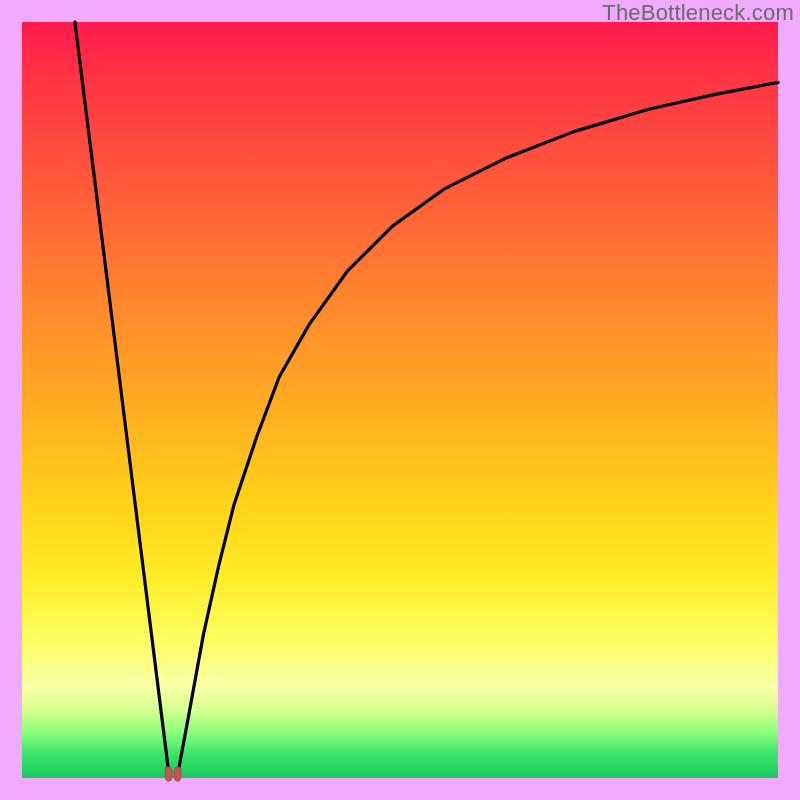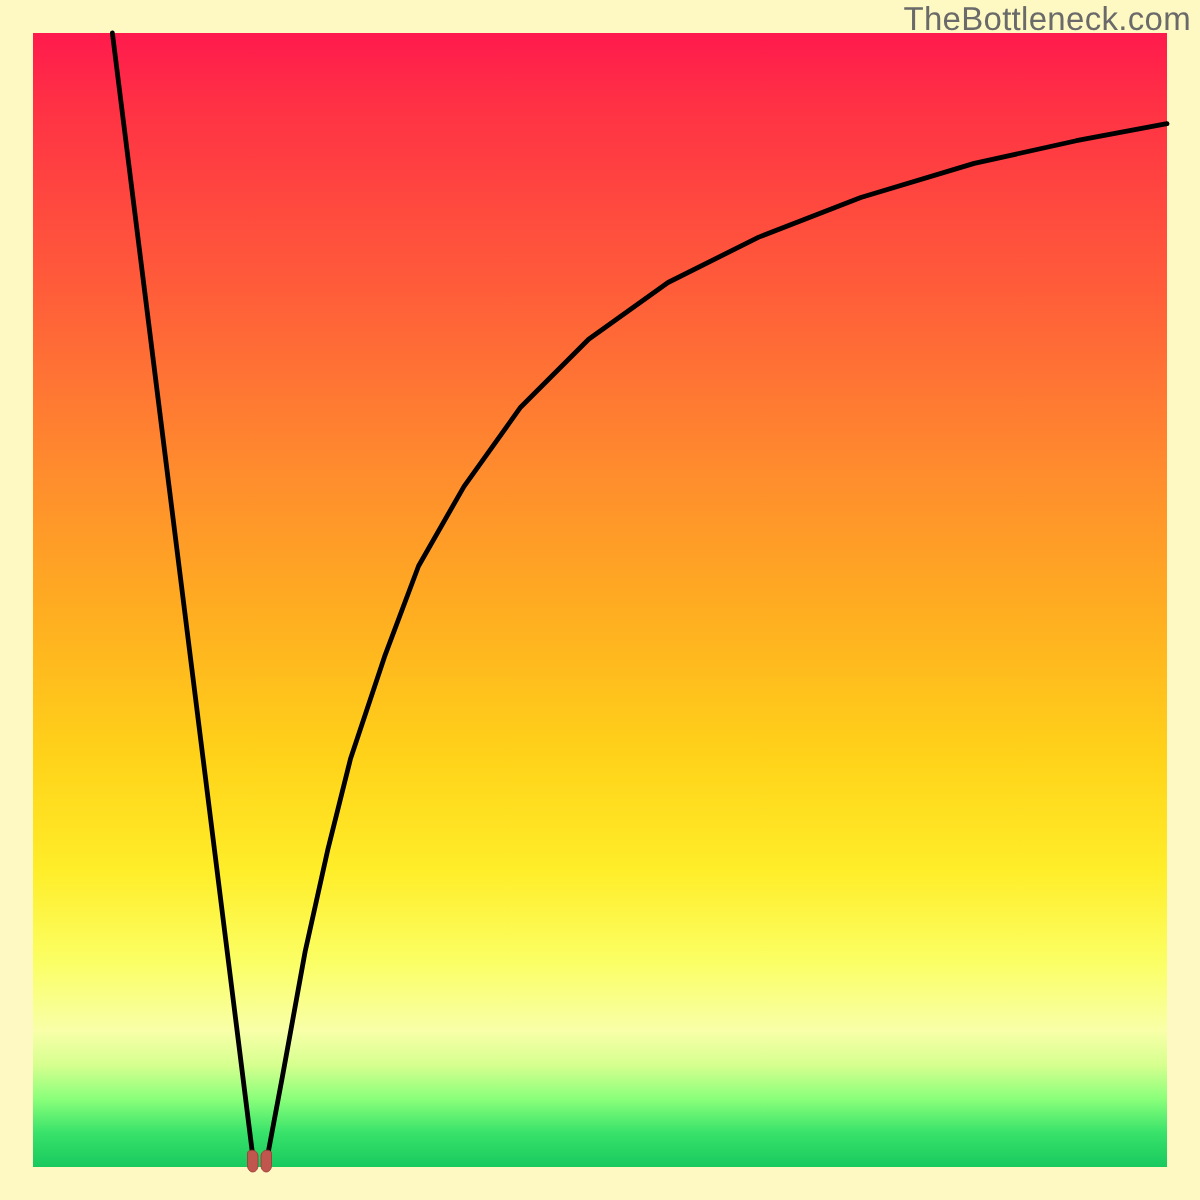--- a/index.html
+++ b/index.html
@@ -10,21 +10,21 @@
     background: #000;
     overflow: hidden;
     font-family: Arial, Helvetica, sans-serif;
   }
   .frame {
     position: absolute;
     left: 0;
     top: 0;
     width: 800px;
     height: 800px;
-    background: #fef9c3;
+    background: #f0abfc;
   }
   .plot-area {
     position: absolute;
     left: 22px;
     top: 22px;
     width: 756px;
     height: 756px;
     
     background: linear-gradient(
       to bottom,

